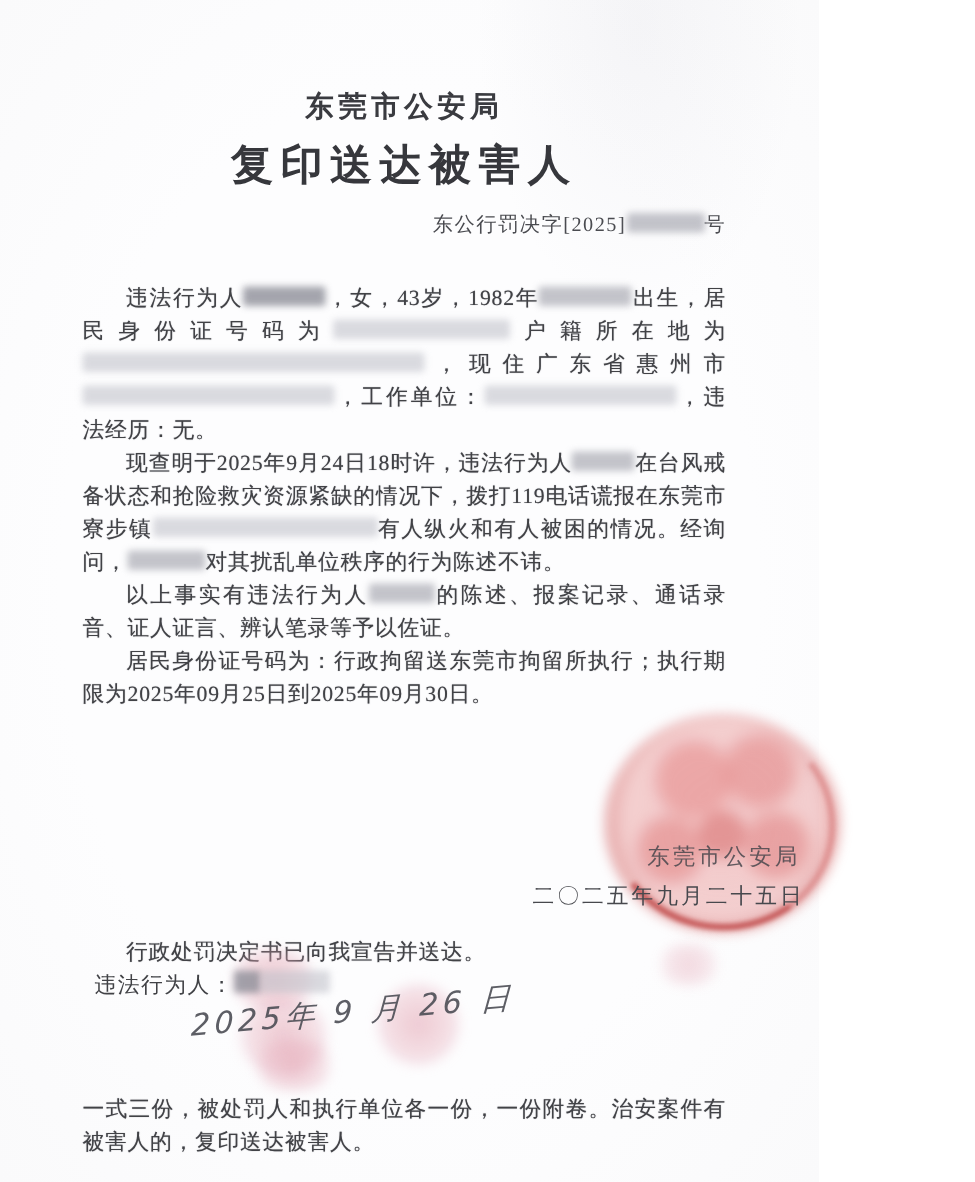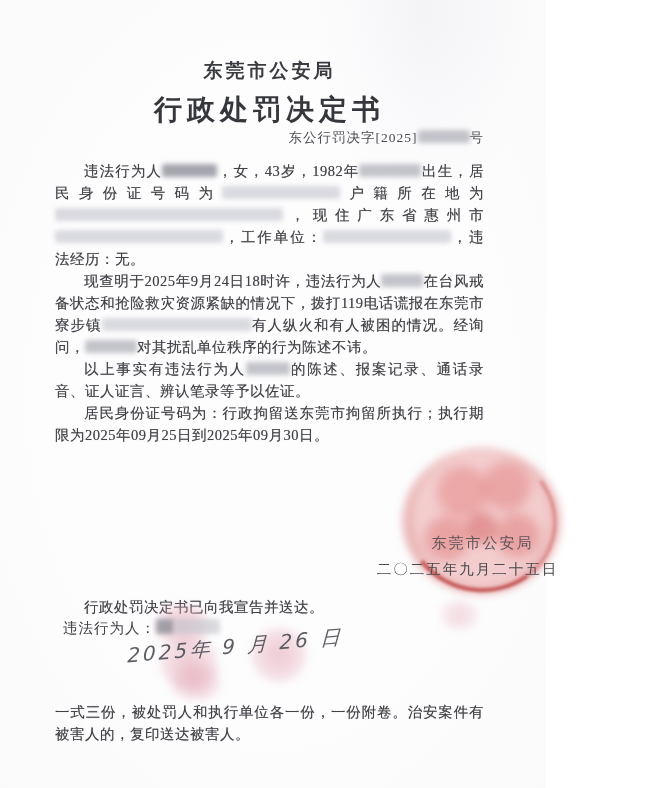--- a/index.html
+++ b/index.html
@@ -31,33 +31,34 @@
     text-align: center;
     font-size: 28px;
     font-weight: bold;
     letter-spacing: 5px;
     margin-top: 7px;
     color: #36373c;
   }
   .doc-no {
     text-align: right;
     font-size: 13.5px;
+    margin-top: 12px;
     color: #4a4b50;
     letter-spacing: 1px;
   }
   .para {
     font-size: 14.5px;
     line-height: 22px;
     text-align: justify;
     text-indent: 2em;
     color: #414246;
     letter-spacing: 0.5px;
     text-shadow: 0 0 0.7px rgba(70,70,78,0.55);
   }
-  .para.first { margin-top: 13px; }
+  .para.first { margin-top: 29px; }
   .para.gap-before { margin-top: 9px; }
   .redact {
     display: inline-block;
     height: 13px;
     border-radius: 2px;
     background: #a8a9b2;
     filter: blur(2.6px);
     opacity: 0.68;
     vertical-align: -1px;
   }
@@ -89,21 +90,21 @@
     transform: rotate(8deg);
     filter: blur(1.6px);
   }
   .seal-agency {
     position: absolute; left: 340px; top: 88px; width: 175px;
     text-align: center; font-size: 15px; letter-spacing: 2px;
     color: rgba(72,70,76,0.85);
   }
   .seal-date {
     position: absolute; left: 300px; top: 114px; width: 225px;
-    text-align: center; font-size: 14.5px; letter-spacing: 2px;
+    font-size: 14.5px; letter-spacing: 2px;
     color: #47484d;
   }
 
   
   .announce { margin-top: 2px; }
   .sig-zone { position: relative; height: 58px; margin-top: 1px; }
   .punished-line {
     position: absolute; left: 8px; top: 0;
     font-size: 14.5px; color: #414246; letter-spacing: 1px;
   }
@@ -134,21 +135,21 @@
     text-indent: 0;
   }
 </style>
 </head>
 <body>
 
 <div class="page">
   <div class="content">
 
     <div class="agency-line">东莞市公安局</div>
-    <div class="main-title">行政处罚决定书</div>
+    <div class="main-title">复印送达被害人</div>
 
     <div class="doc-no"><span>东公行罚决字[2025]</span><span class="redact" style="width:52px"></span><span>号</span></div>
 
     <p class="para first"><span>违法行为人</span><span class="redact dark" style="width:55px"></span><span>，女，43岁，1982年</span><span class="redact" style="width:62px"></span><span>出生，居民身份证号码为</span><span class="redact light" style="width:118px"></span><span>户籍所在地为</span><span class="redact light" style="width:228px"></span><span>，现住广东省惠州市</span><span class="redact light" style="width:168px"></span><span>，工作单位：</span><span class="redact light" style="width:128px"></span><span>，违法经历：无。</span></p>
 
     <p class="para"><span>现查明于2025年9月24日18时许，违法行为人</span><span class="redact" style="width:42px"></span><span>在台风戒备状态和抢险救灾资源紧缺的情况下，拨打119电话谎报在东莞市寮步镇</span><span class="redact light" style="width:150px"></span><span>有人纵火和有人被困的情况。经询问，</span><span class="redact" style="width:52px"></span><span>对其扰乱单位秩序的行为陈述不讳。</span></p>
 
     <p class="para"><span>以上事实有违法行为人</span><span class="redact" style="width:44px"></span><span>的陈述、报案记录、通话录音、证人证言、辨认笔录等予以佐证。</span></p>
 
 

